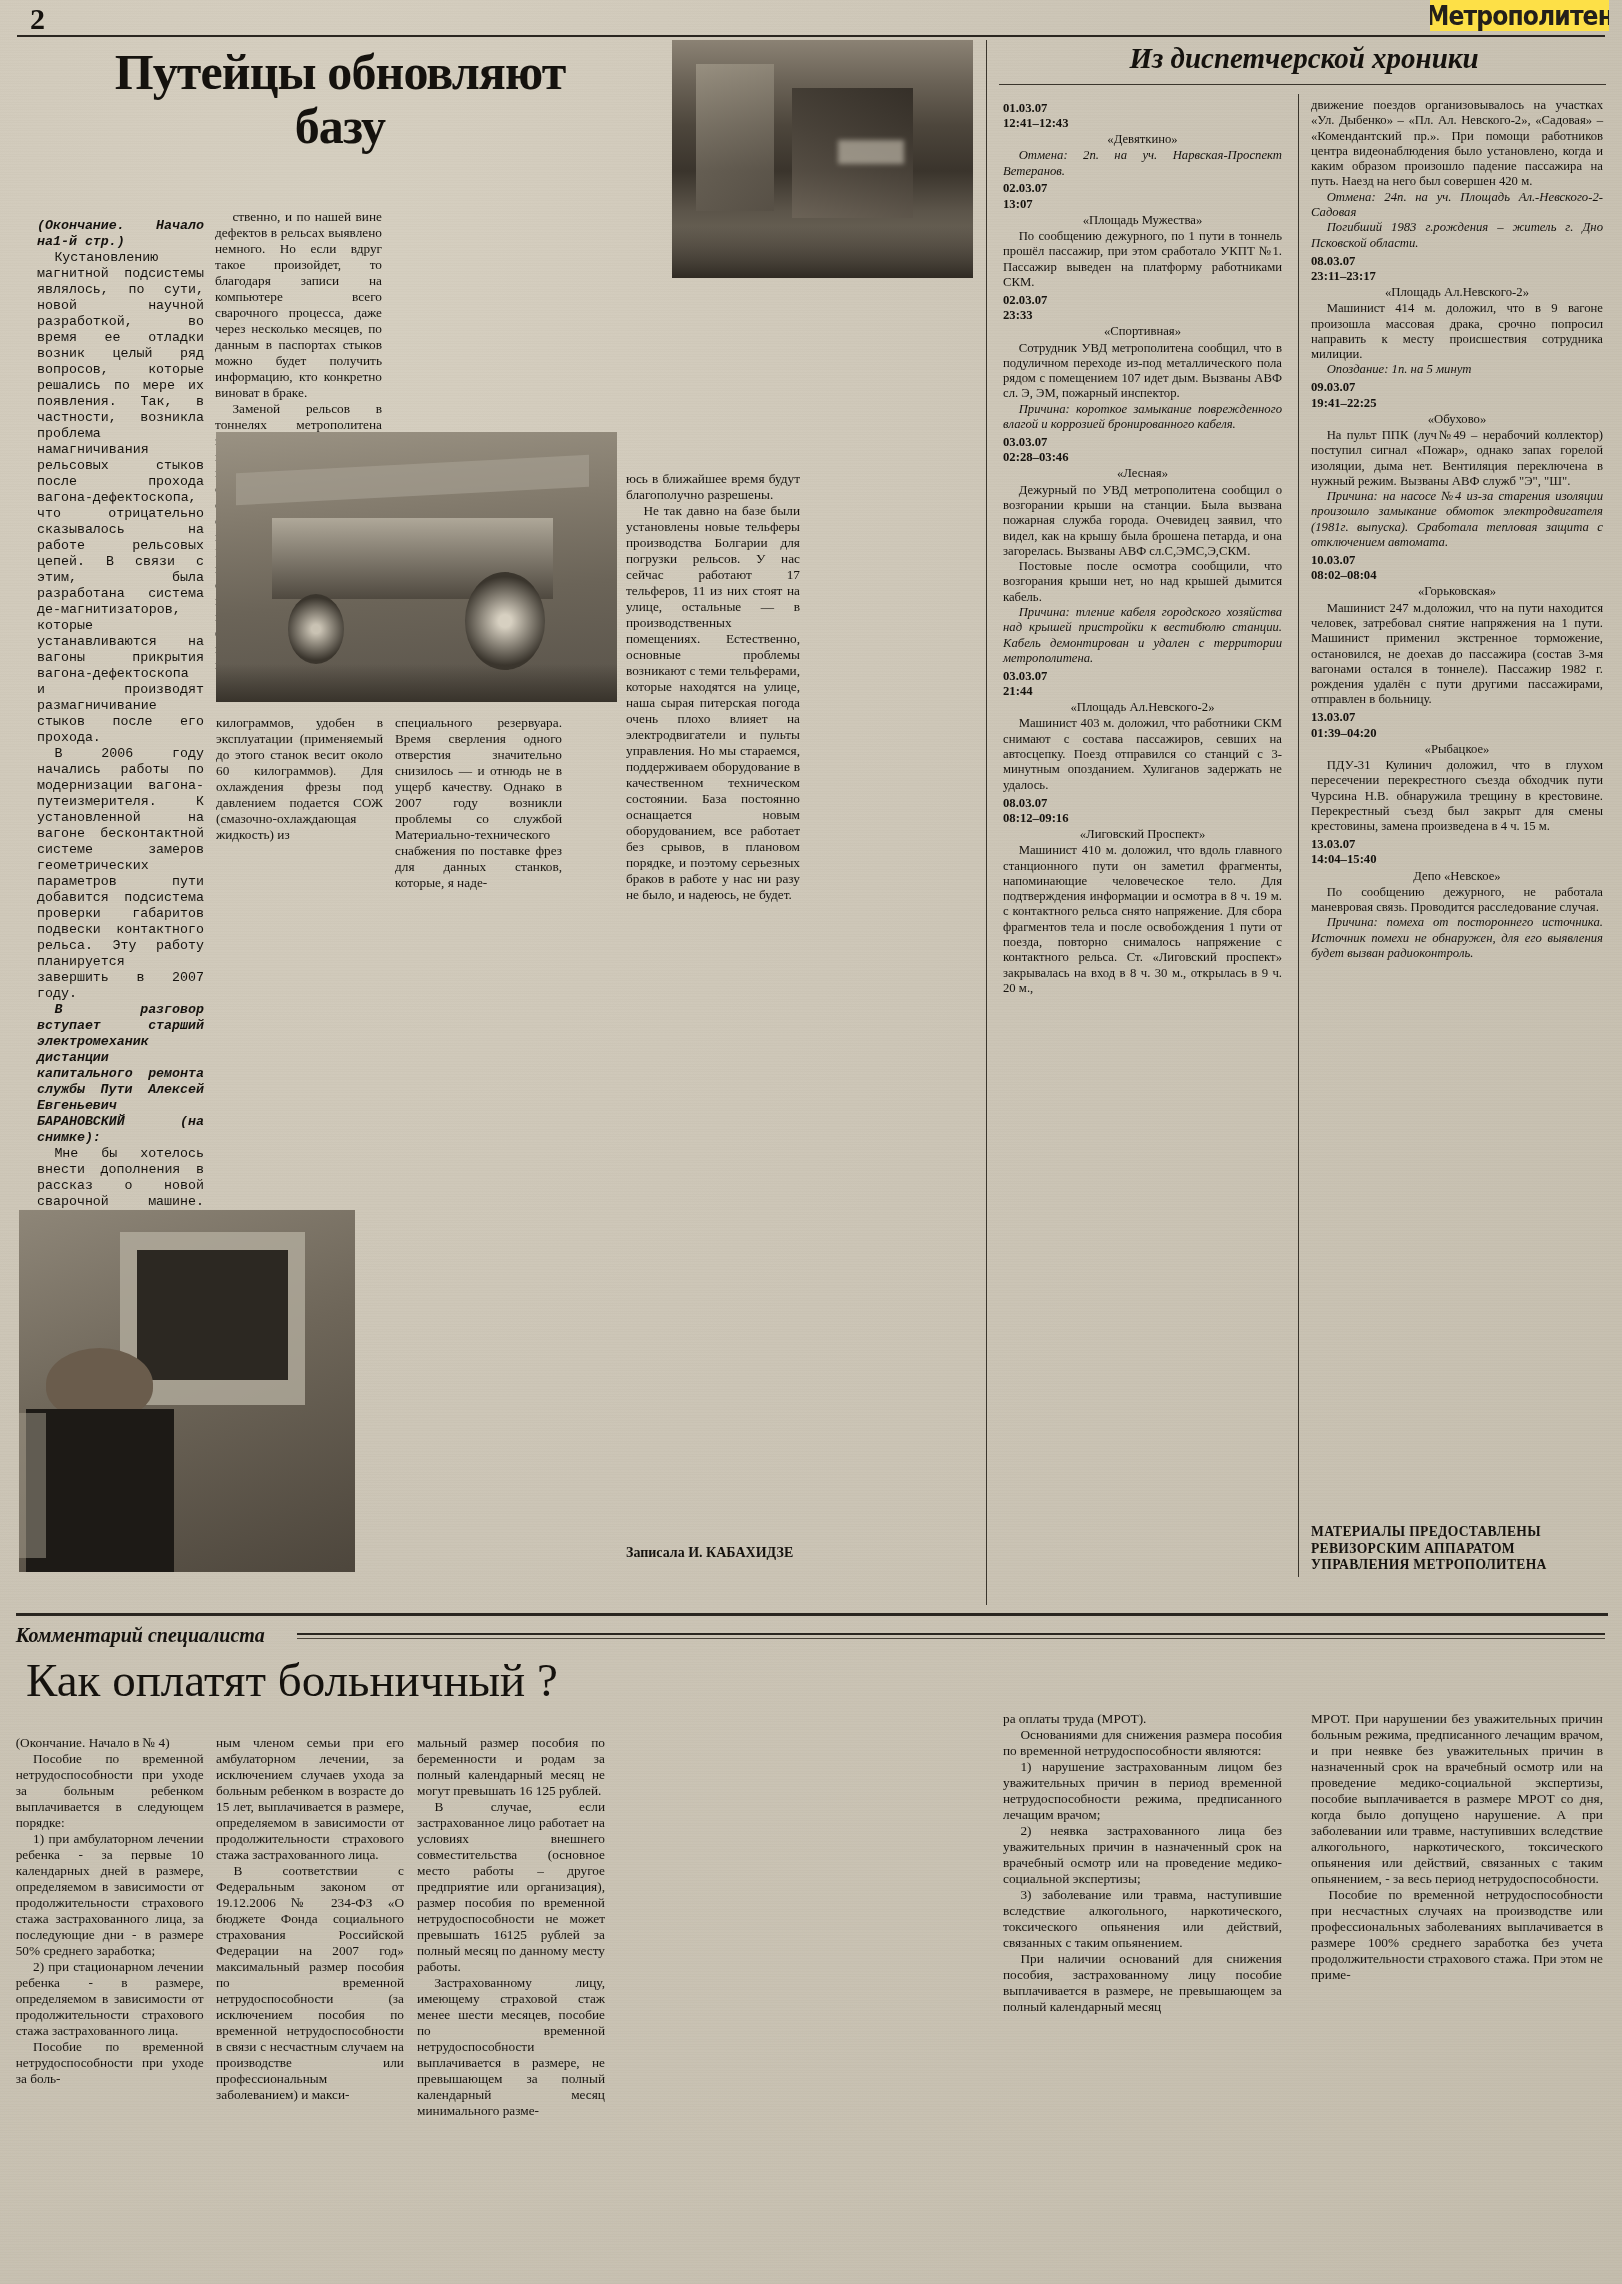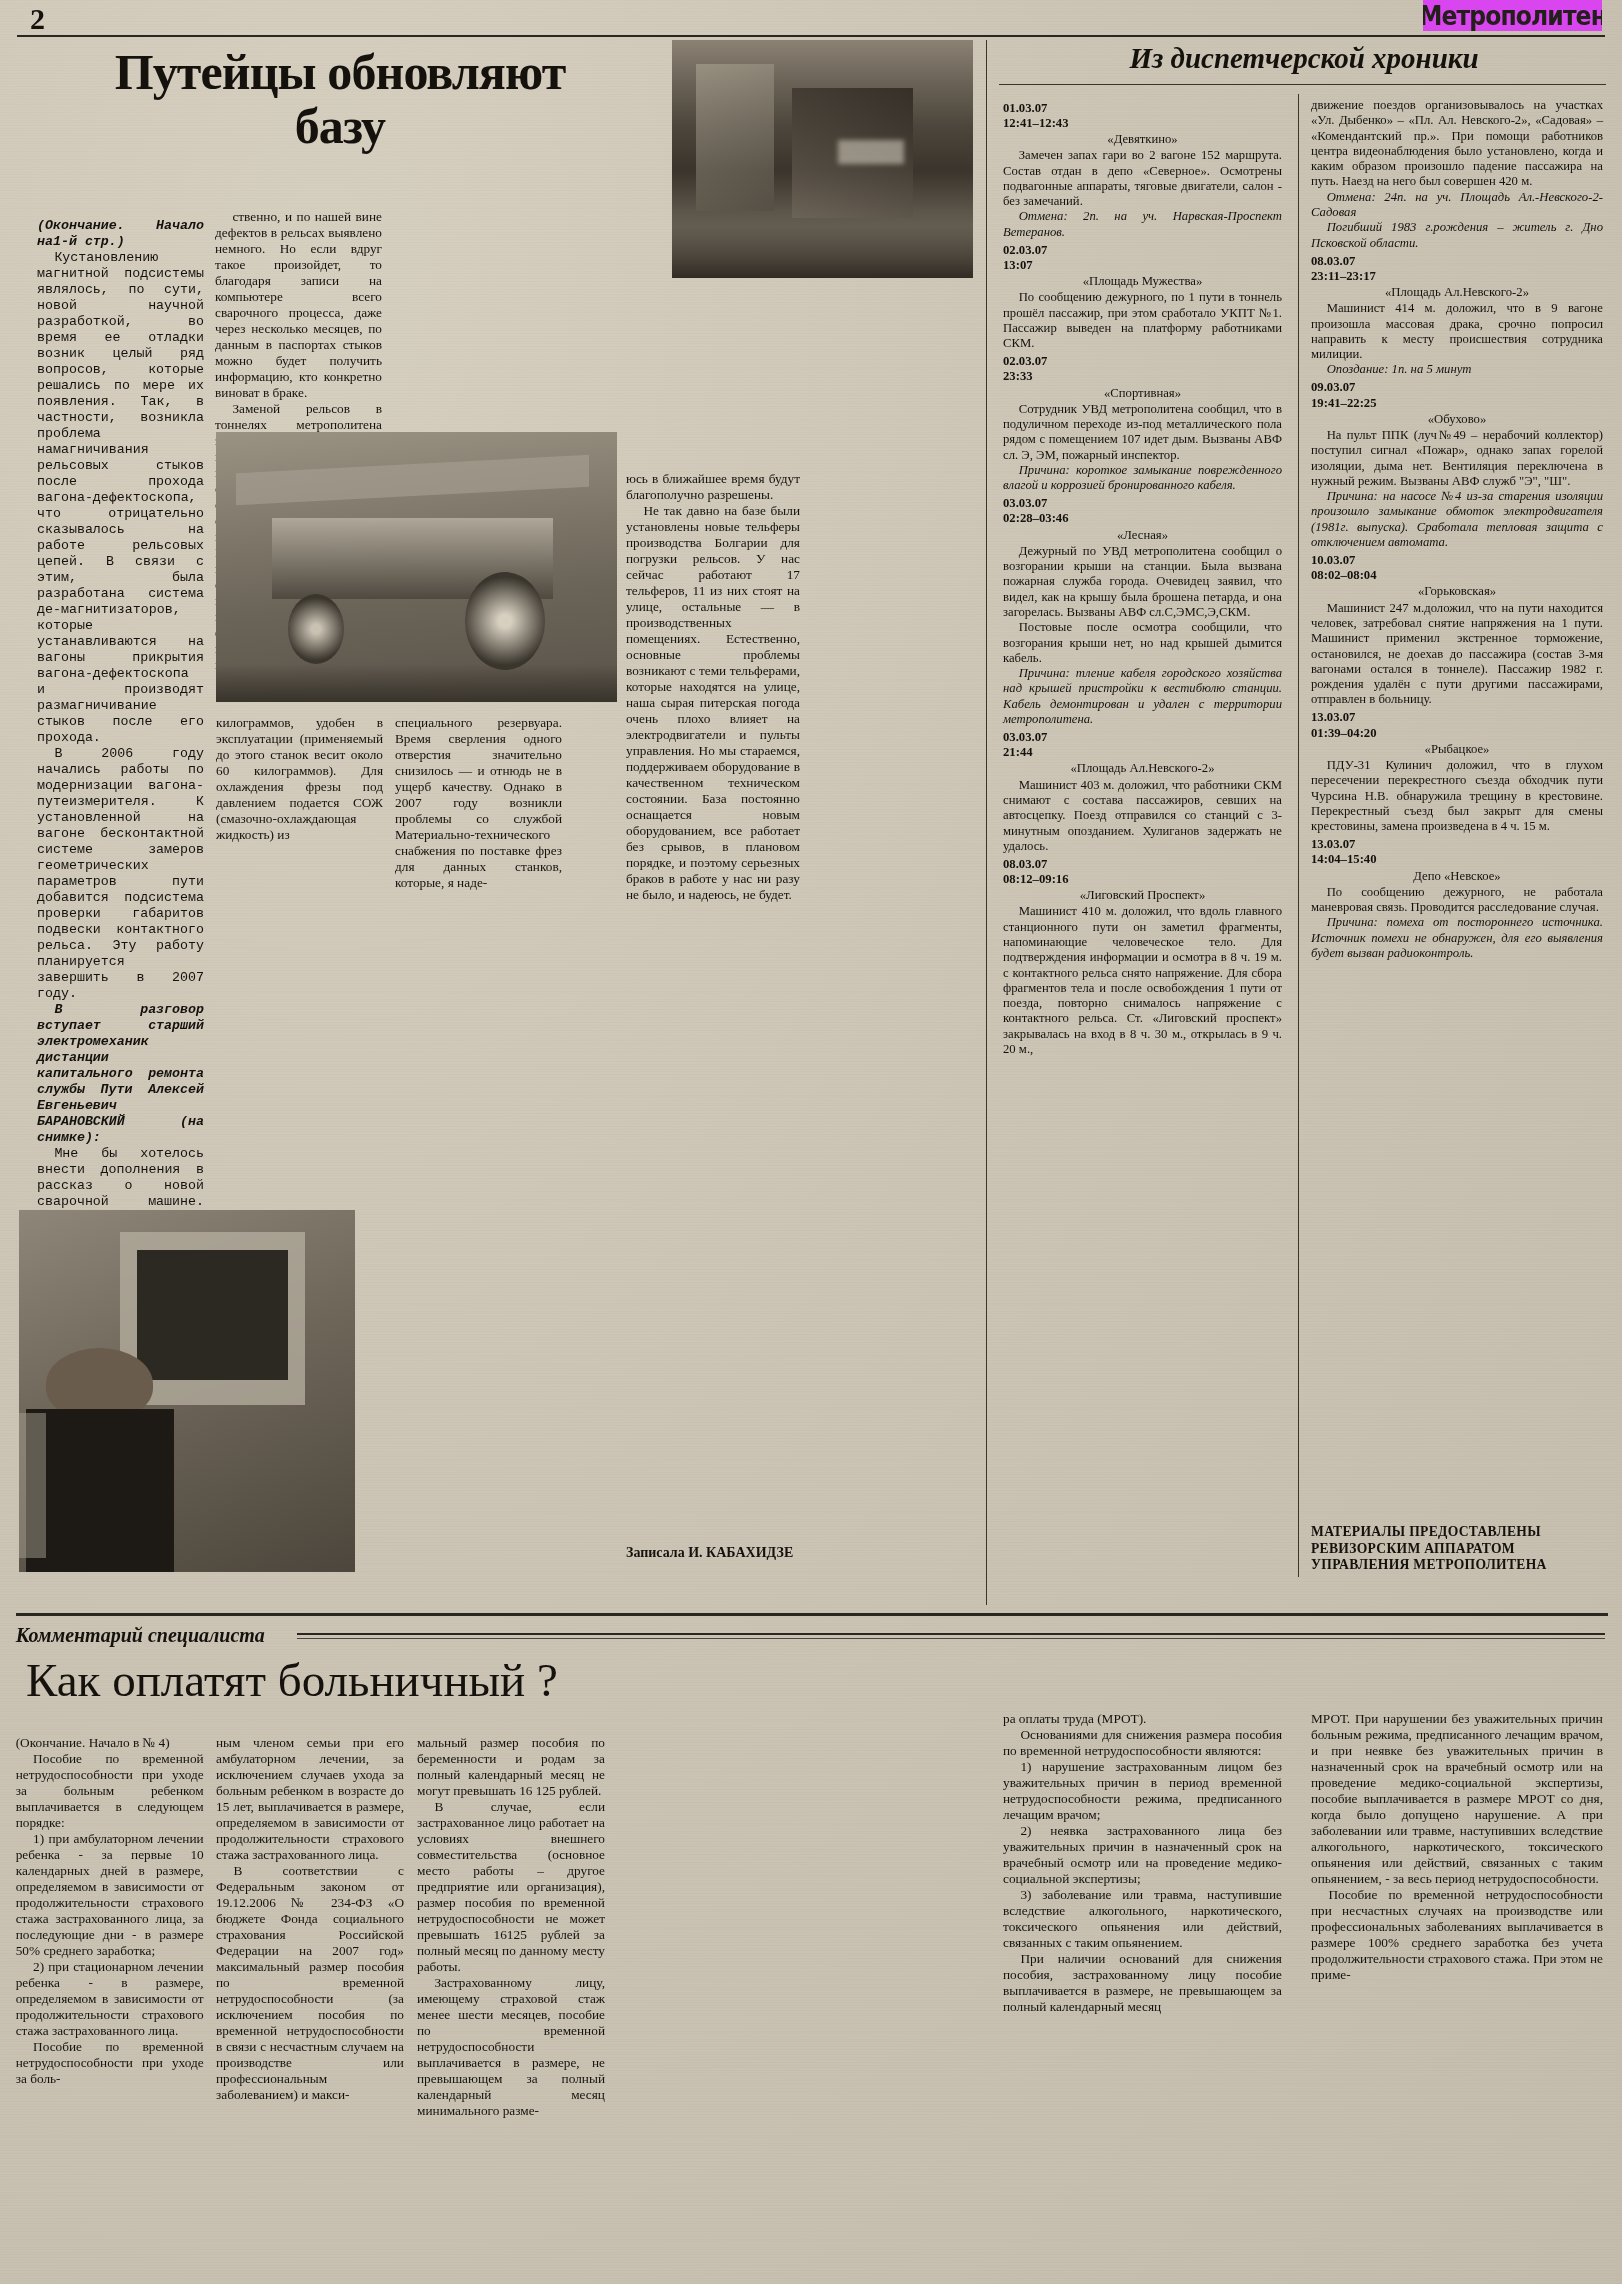--- a/index.html
+++ b/index.html
@@ -22,22 +22,22 @@
 
   
   .masthead {
     position:absolute; top:0; left:0; width:1623px; height:35px;
   }
   .page-num {
     position:absolute; left:30px; top:1.7px;
     font-size:30px; font-weight:bold; font-family:"Liberation Serif", serif;
   }
   .logo-box {
-    position:absolute; right:21px; top:0px; width:179px; height:31px;
-    background:#d946ef;
+    position:absolute; right:14px; top:0px; width:179px; height:31px;
+    background:#fde047;
     display:flex; align-items:center; justify-content:center;
     overflow:hidden;
   }
   .logo-text {
     font-family:"DejaVu Sans", sans-serif;
     font-weight:bold; font-size:23.5px; letter-spacing:-0.9px;
     color:#23201b;
     transform:scaleY(1.15);
     white-space:nowrap;
   }
@@ -191,21 +191,20 @@
 
   <div class="sec-title" style="left:999px; top:42px; width:610px;">Из диспетчерской хроники</div>
   <div class="hrule" style="left:999px; top:84px; width:607px; height:0.9px; background:#3a352c;"></div>
   <div class="vrule" style="left:1298px; top:94px; height:1483px;"></div>
 
   <div class="col chron" style="left:1003px; top:98px; width:279px;">
     <div>
       <div class="date">01.03.07</div>
       <div class="time">12:41–12:43</div>
       <div class="place">«Девяткино»</div>
-      <p>Замечен запах гари во 2 вагоне 152 маршрута. Состав отдан в депо «Северное». Осмотрены подвагонные аппараты, тяговые двигатели, салон - без замечаний.</p>
       <p class="ital">Отмена: 2п. на уч. Нарвская-Проспект Ветеранов.</p>
     </div>
     <div>
       <div class="date">02.03.07</div>
       <div class="time">13:07</div>
       <div class="place">«Площадь Мужества»</div>
       <p>По сообщению дежурного, по 1 пути в тоннель прошёл пассажир, при этом сработало УКПТ №1. Пассажир выведен на платформу работниками СКМ.</p>
     </div>
     <div>
       <div class="date">02.03.07</div>

